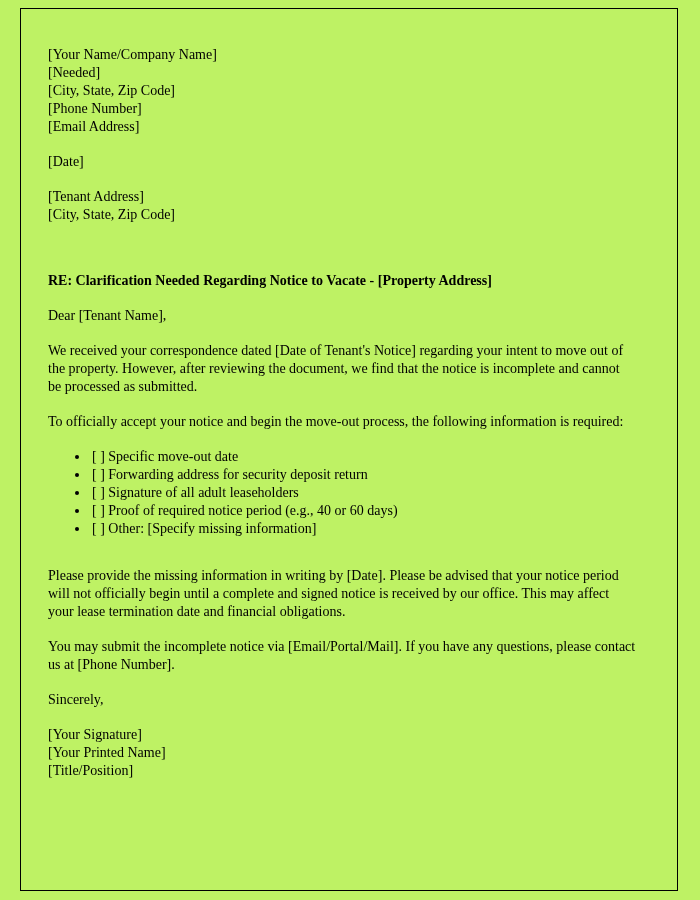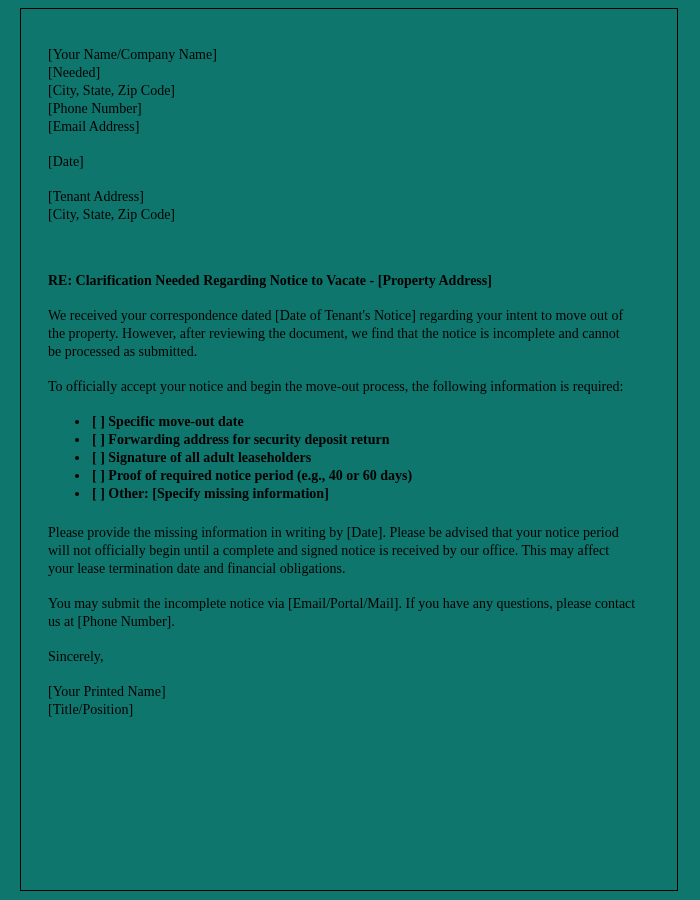--- a/index.html
+++ b/index.html
@@ -4,21 +4,21 @@
 <style>
   html, body {
     margin: 0;
     padding: 0;
     background: #ffffff;
   }
   .page {
     position: relative;
     width: 700px;
     height: 900px;
-    background: #0f766e;
+    background: #bef264;
     overflow: hidden;
   }
   .page-border {
     position: absolute;
     left: 20px;
     top: 8px;
     width: 658px;
     height: 883px;
     border: 1px solid #000000;
     box-sizing: border-box;
@@ -37,24 +37,23 @@
     margin: 0 0 17px 0;
   }
   .line {
     margin: 0;
   }
   .subject {
     font-weight: bold;
     margin-top: 48px;
   }
   ul.checklist {
-    margin: 0 0 21px 0;
+    margin: 0 0 29px 0;
     padding-left: 42px;
     list-style-type: disc;
-    font-weight: bold;
   }
   ul.checklist li {
     margin: 0;
     padding-left: 2px;
   }
 </style>
 </head>
 <body>
 
 <div class="page">
@@ -74,38 +73,40 @@
       <div class="line">[Date]</div>
     </div>
 
     <div class="block">
       <div class="line">[Tenant Address]</div>
       <div class="line">[City, State, Zip Code]</div>
     </div>
 
     <div class="block subject">RE: Clarification Needed Regarding Notice to Vacate - [Property Address]</div>
 
+    <div class="block">Dear [Tenant Name],</div>
 
     <div class="block">We received your correspondence dated [Date of Tenant's Notice] regarding your intent to move out of the property. However, after reviewing the document, we find that the notice is incomplete and cannot be processed as submitted.</div>
 
     <div class="block">To officially accept your notice and begin the move-out process, the following information is required:</div>
 
     <ul class="checklist">
       <li>[ ] Specific move-out date</li>
       <li>[ ] Forwarding address for security deposit return</li>
       <li>[ ] Signature of all adult leaseholders</li>
       <li>[ ] Proof of required notice period (e.g., 40 or 60 days)</li>
       <li>[ ] Other: [Specify missing information]</li>
     </ul>
 
     <div class="block">Please provide the missing information in writing by [Date]. Please be advised that your notice period will not officially begin until a complete and signed notice is received by our office. This may affect your lease termination date and financial obligations.</div>
 
     <div class="block">You may submit the incomplete notice via [Email/Portal/Mail]. If you have any questions, please contact us at [Phone Number].</div>
 
     <div class="block">Sincerely,</div>
 
     <div class="block">
+      <div class="line">[Your Signature]</div>
       <div class="line">[Your Printed Name]</div>
       <div class="line">[Title/Position]</div>
     </div>
 
   </div>
 </div>
 
 </body></html>

